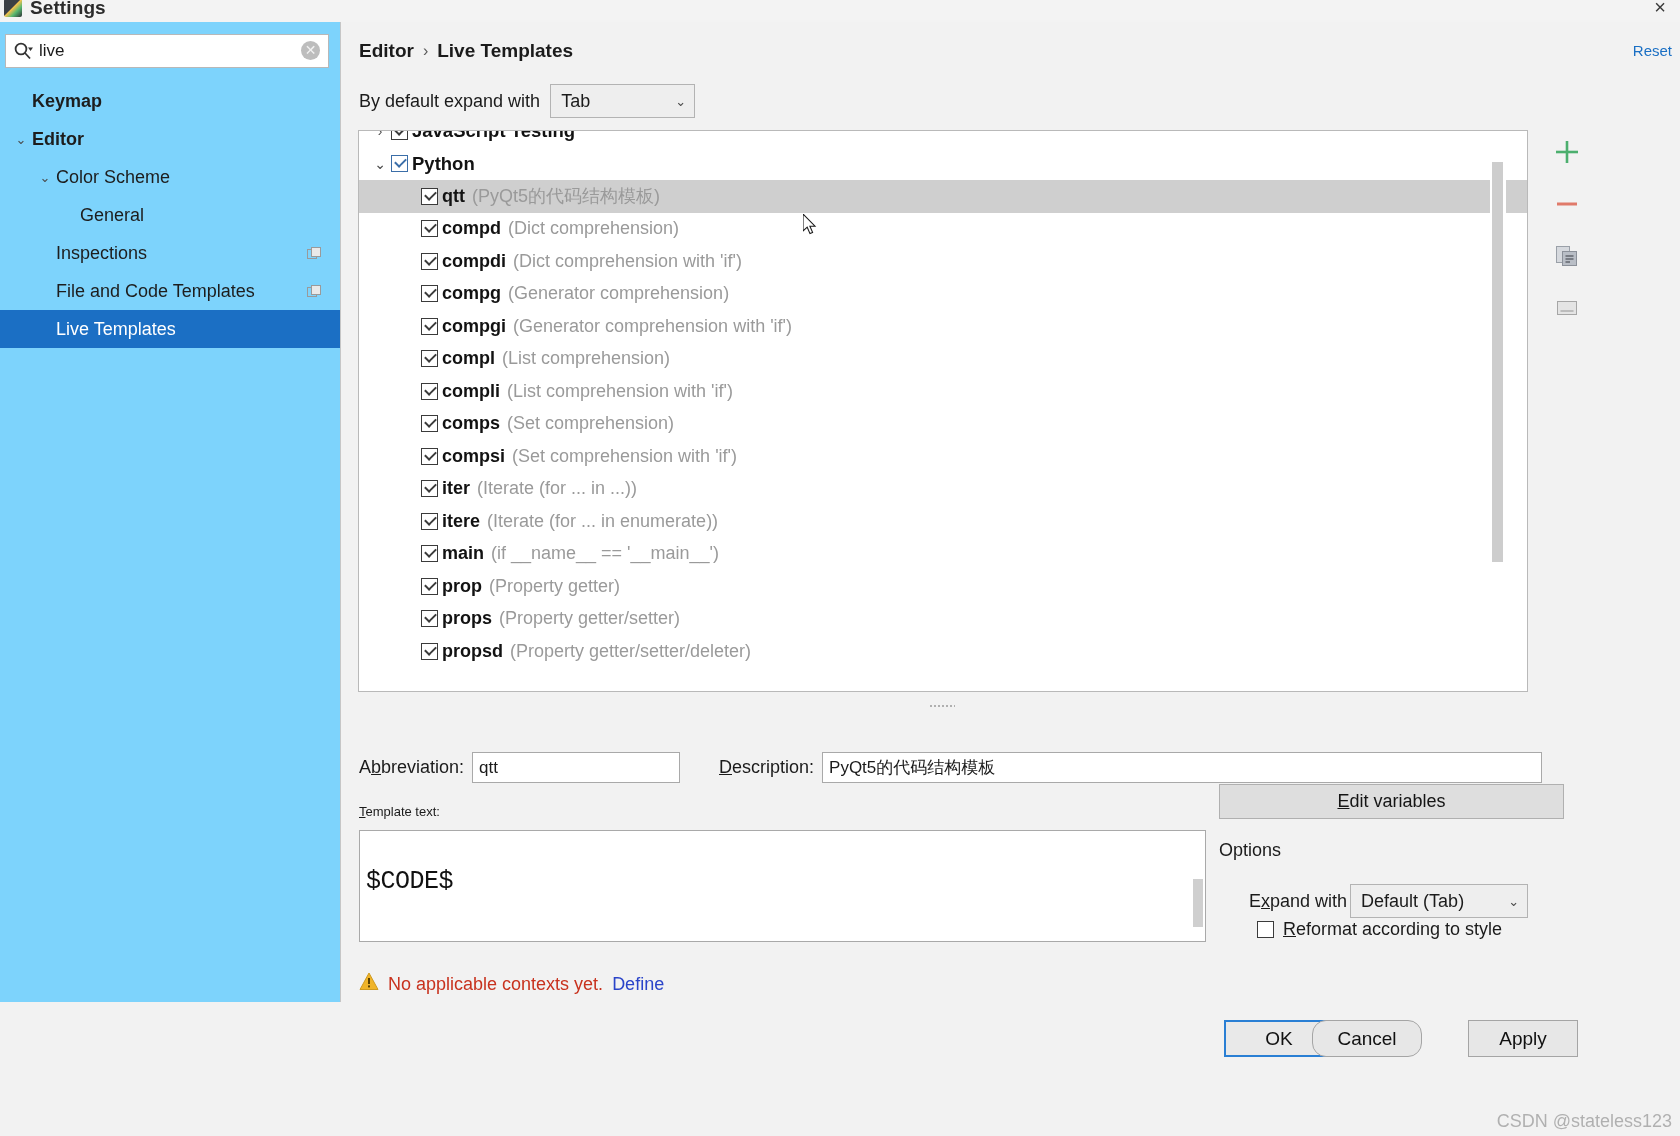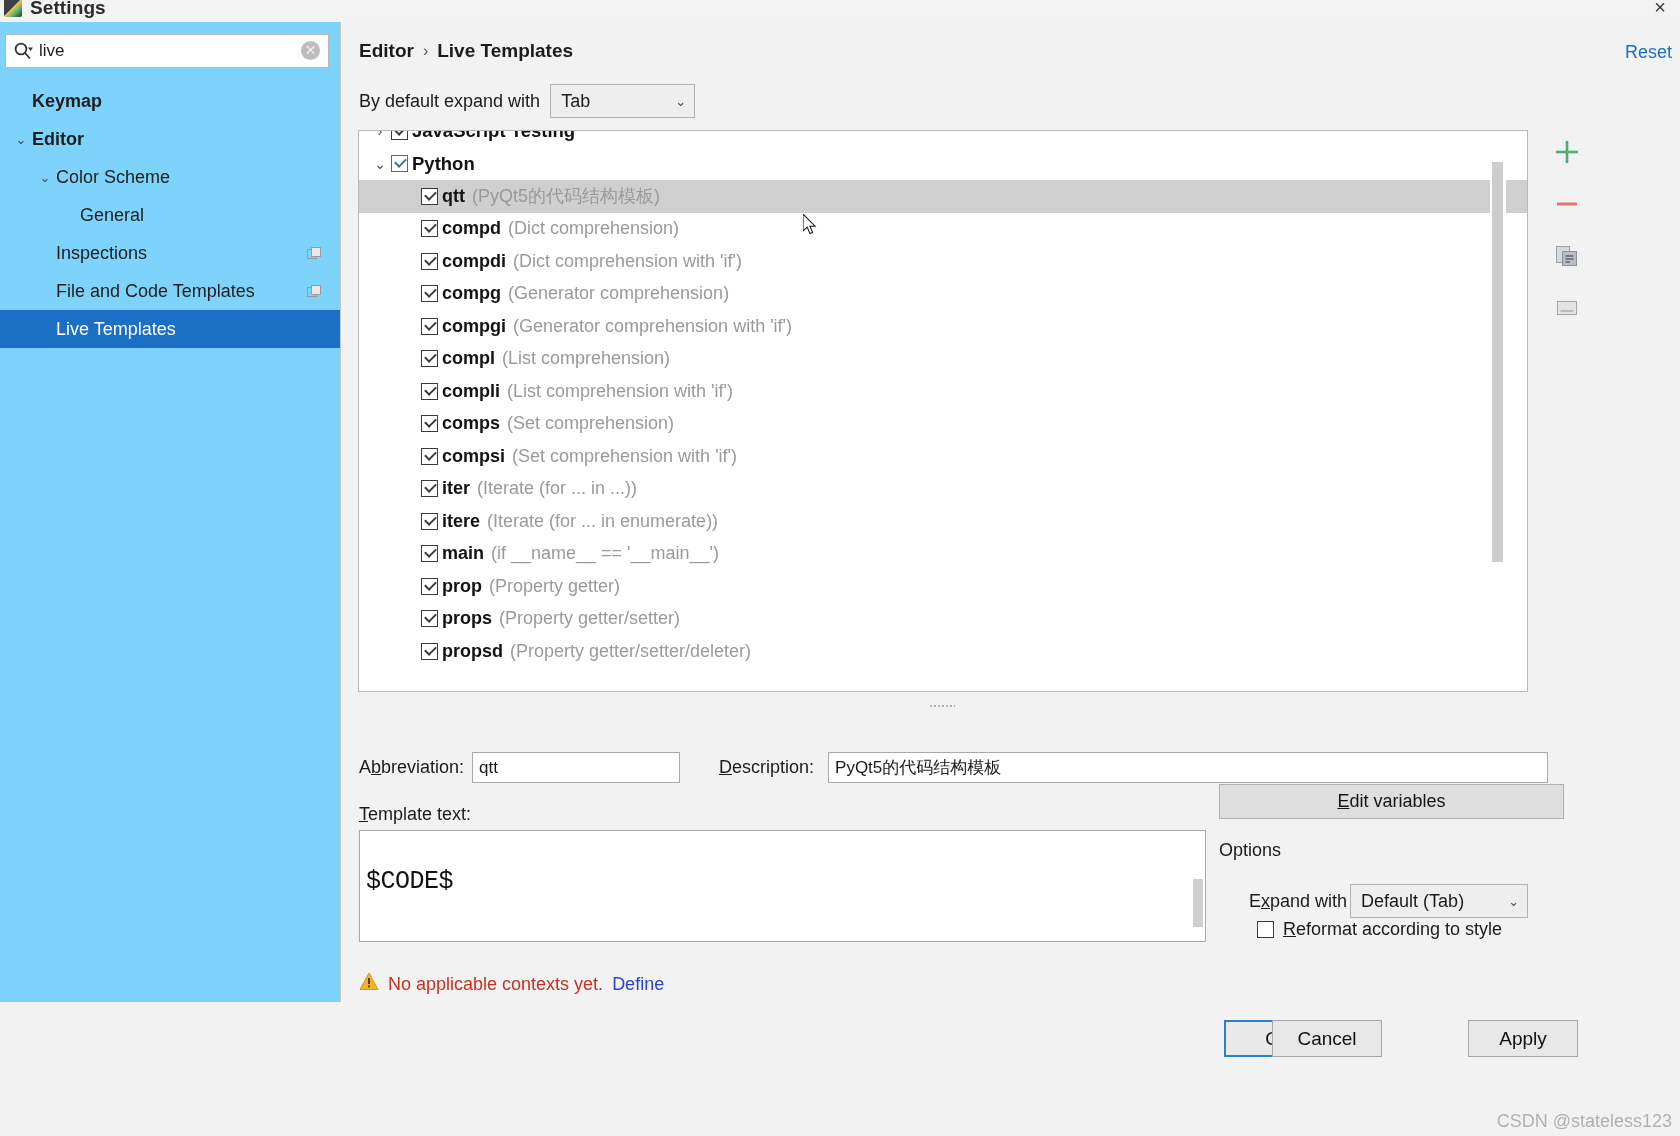--- a/index.html
+++ b/index.html
@@ -97,21 +97,21 @@
     background: #f2f2f2;
   }
   .breadcrumb {
     position: absolute; left: 18px; top: 18px;
     font-size: 19px; font-weight: 700; color: #1b1b1b;
     display: flex; align-items: center; gap: 9px;
   }
   .breadcrumb .sep { font-weight: 400; color: #5a5a5a; font-size: 16px; }
   .reset-link {
     position: absolute; right: 8px; top: 20px;
-    font-size: 18px; color: #1a6fc4;
+    font-size: 15px; color: #1a6fc4;
   }
 
   .expandrow {
     position: absolute; left: 18px; top: 62px;
     display: flex; align-items: center; gap: 10px;
   }
   .expandrow .lbl { font-size: 18px; color: #1b1b1b; }
   .combo {
     box-sizing: border-box;
     background: #eeeeee;
@@ -197,21 +197,21 @@
   .flabel { font-size: 18px; color: #1b1b1b; }
   .flabel u { text-decoration: underline; }
   .tinput {
     box-sizing: border-box;
     background: #ffffff; border: 1px solid #a9a9a9;
     height: 31px; font-size: 17px; color: #1a1a1a;
     padding: 0 6px; font-family: "Liberation Sans", sans-serif;
     outline: none;
   }
 
-  .tmpl-label { position: absolute; left: 18px; top: 782px; font-size: 18px; color: #1b1b1b; }
+  .tmpl-label { position: absolute; left: 18px; top: 782px; font-size: 13px; color: #1b1b1b; }
   .tmplbox {
     position: absolute; left: 18px; top: 808px;
     width: 845px; height: 110px;
     background: #ffffff; border: 1px solid #a9a9a9;
   }
   .tmplbox .code {
     position: absolute; left: 6px; top: 36px;
     font-family: "Liberation Mono", monospace;
     font-size: 25px; color: #111111;
     letter-spacing: -0.5px;
@@ -498,21 +498,21 @@
     <div class="splitter">
       <div class="grip"></div>
     </div>
 
     <div class="formrow" style="left:18px;">
       <span class="flabel">A<u>b</u>breviation:</span>
       <input class="tinput" style="width: 208px;" type="text" value="qtt">
     </div>
     <div class="formrow" style="left:378px;">
       <span class="flabel"><u>D</u>escription:</span>
-      <input class="tinput" style="width: 720px; margin-left: 6px;" type="text" value="PyQt5的代码结构模板">
+      <input class="tinput" style="width: 720px;" type="text" value="PyQt5的代码结构模板">
     </div>
 
     <div class="tmpl-label"><u>T</u>emplate text:</div>
     <div class="tmplbox">
       <div class="code">$CODE$</div>
       <div class="tscroll"></div>
     </div>
 
     <div class="editvars">
       <span><u>E</u>dit variables</span>
@@ -547,21 +547,21 @@
       <span class="wlink">Define</span>
     </div>
   </div>
 
   <div class="hline"></div>
 
   <div class="btnbar">
     <div class="btn default" style="left:1224px; top:18px;">
       <span>OK</span>
     </div>
-    <div class="btn" style="left:1272px; top:18px;">
+    <div class="btn" style="left:1312px; top:18px;border-radius:14px;">
       <span>Cancel</span>
     </div>
     <div class="btn" style="left:1468px; top:18px;">
       <span>Apply</span>
     </div>
     <div class="watermark">CSDN @stateless123</div>
   </div>
 
 </div>
 

